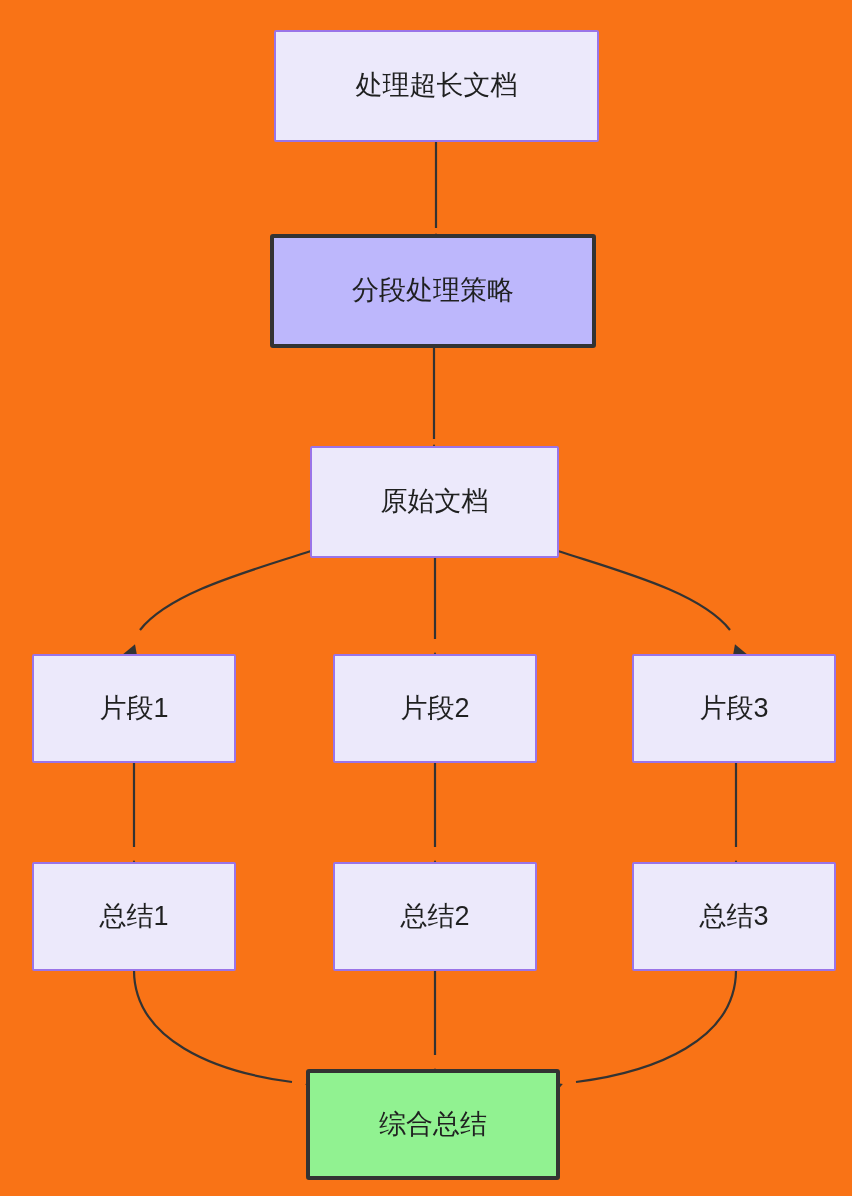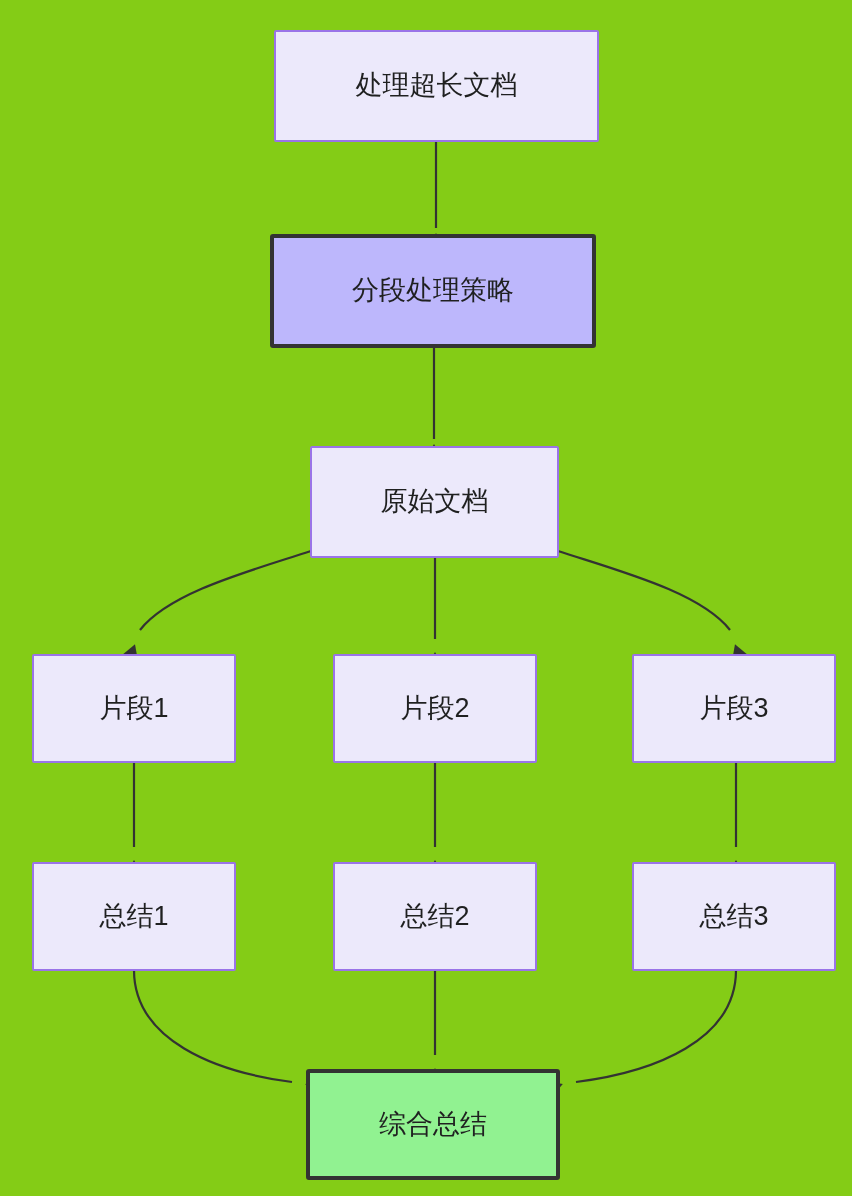--- a/index.html
+++ b/index.html
@@ -11,21 +11,21 @@
   body {
     width: 852px;
     height: 1196px;
     font-family: "Liberation Sans", "DejaVu Sans", sans-serif;
     overflow: hidden;
   }
   #diagram-root {
     position: relative;
     width: 852px;
     height: 1196px;
-    background: #84cc16;
+    background: #f97316;
     text-align: right;
   }
   svg.flowchart {
     display: block;
     width: 852px;
     height: 1196px;
   }
   .node-rect {
     stroke-width: 2px;
   }

